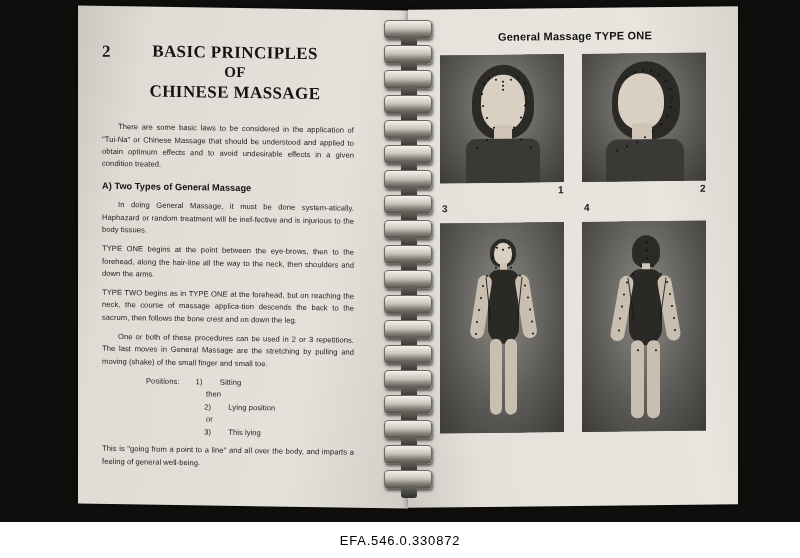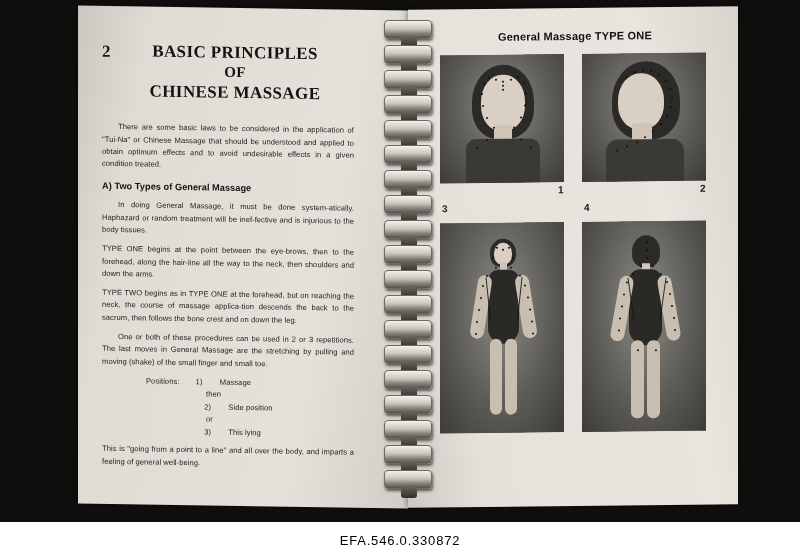--- a/index.html
+++ b/index.html
@@ -258,27 +258,27 @@
 
             <p class="ind">In doing General Massage, it must be done system-atically. Haphazard or random treatment will be inef-fective and is injurious to the body tissues.</p>
             <p>TYPE ONE begins at the point between the eye-brows, then to the forehead, along the hair-line all the way to the neck, then shoulders and down the arms.</p>
             <p>TYPE TWO begins as in TYPE ONE at the forehead, but on reaching the neck, the course of massage applica-tion descends the back to the sacrum, then follows the bone crest and on down the leg.</p>
             <p class="ind">One or both of these procedures can be used in 2 or 3 repetitions. The last moves in General Massage are the stretching by pulling and moving (shake) of the small finger and small toe.</p>
 
             <div class="positions">
               <div class="pos-row">
                 <span>Positions:</span>
                 <span class="num" style="margin-left:14px;">1)</span>
-                <span>Massage</span>
+                <span>Sitting</span>
               </div>
               <div class="pos-word">then</div>
               <div class="pos-row">
                 <span style="display:inline-block;width:56px;"></span>
                 <span class="num">2)</span>
-                <span>Side position</span>
+                <span>Lying position</span>
               </div>
               <div class="pos-word">or</div>
               <div class="pos-row">
                 <span style="display:inline-block;width:56px;"></span>
                 <span class="num">3)</span>
                 <span>This lying</span>
               </div>
             </div>
 
             <p style="margin-top:6px;">This is "going from a point to a line" and all over the body, and imparts a feeling of general well-being.</p>

